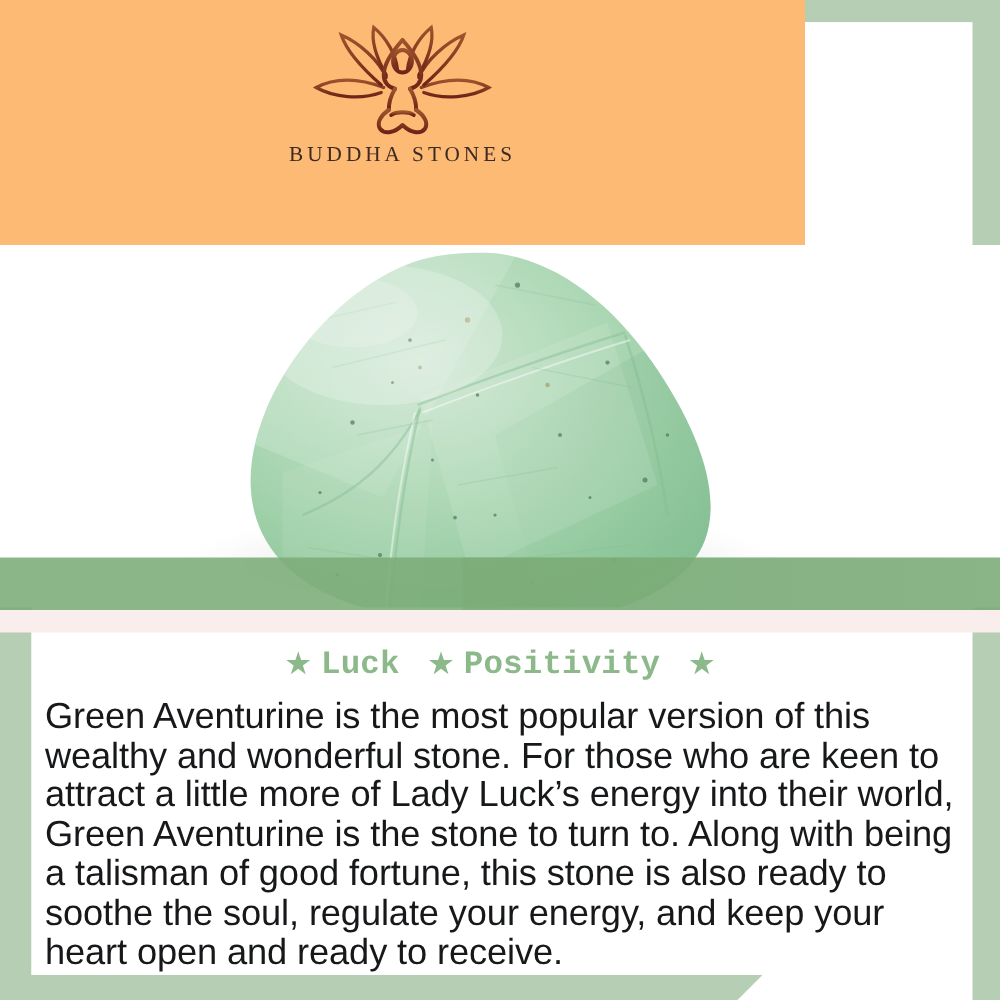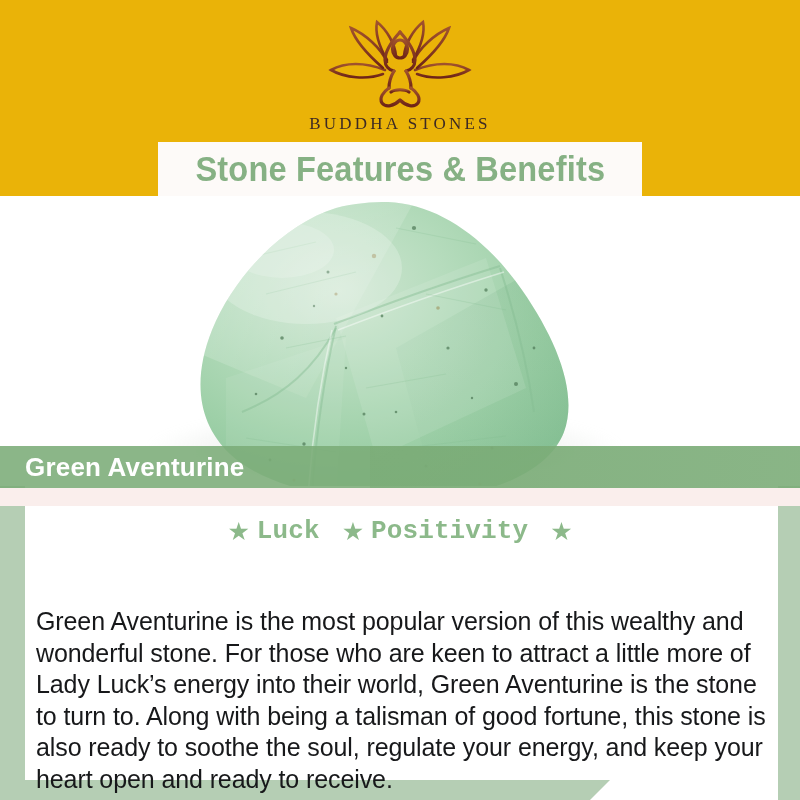--- a/index.html
+++ b/index.html
@@ -43,22 +43,22 @@
     bottom: 0; left: 0;
     width: 610px; height: 20px;
     background: #b5ceb4;
     clip-path: polygon(0 0, 100% 0, calc(100% - 20px) 100%, 0 100%);
   }
 
   
   .header {
     position: absolute;
     top: 0; left: 0;
-    width: 800px; height: 196px;
-    background: #eab308;
+    width: 644px; height: 196px;
+    background: #fdba74;
   }
   .logo-wrap {
     position: absolute;
     top: 18px; left: 0; right: 0;
     display: flex;
     flex-direction: column;
     align-items: center;
   }
   .logo-mark { width: 150px; height: 92px; display: block; }
   .logo-text {
@@ -180,25 +180,24 @@
     color: #8cb98a;
     letter-spacing: 0.1px;
   }
 
   
   .body-copy {
     position: absolute;
     top: 558px; left: 36px;
     width: 738px;
     font-family: "Liberation Sans Narrow", "Liberation Sans", sans-serif;
-    font-size: 25px;
+    font-size: 29px;
     line-height: 31.5px;
     color: #17181a;
     letter-spacing: -0.1px;
-    margin-top: 48px;
   }
 </style>
 </head>
 <body>
 
 <div id="page">
 
   <div class="frame-top"></div>
   <div class="frame-right"></div>
   <div class="frame-left"></div>
@@ -239,23 +238,20 @@
 
           <path d="M64 70 C 58 74, 54 80, 57 85 C 61 90, 69 88, 75 82 C 81 88, 89 90, 93 85 C 96 80, 92 74, 86 70"></path>
 
           <path d="M66 74 C 70 71, 80 71, 84 74"></path>
         </g>
       </svg>
       <div class="logo-text">BUDDHA STONES</div>
     </div>
   </div>
 
-  <div class="title-banner">
-    <div class="title-text">Stone Features &amp; Benefits</div>
-  </div>
 
   <div class="photo">
     <div class="stone-shadow"></div>
     <svg class="stone" viewBox="0 0 404 310">
       <defs>
         <radialGradient id="sg" cx="38%" cy="30%" r="82%">
           <stop offset="0%" stop-color="#cfe6d2"></stop>
           <stop offset="32%" stop-color="#b6dcbd"></stop>
           <stop offset="62%" stop-color="#9ed0a8"></stop>
           <stop offset="88%" stop-color="#8ac398"></stop>
@@ -341,21 +337,20 @@
 
         <ellipse cx="120" cy="70" rx="96" ry="56" fill="#ffffff" opacity="0.22"></ellipse>
         <ellipse cx="96" cy="52" rx="52" ry="28" fill="#ffffff" opacity="0.18"></ellipse>
       </g>
     </svg>
   </div>
 
   <div class="name-band">
     <div class="name-band-fill"></div>
     <div class="name-band-fade"></div>
-    <div class="name-text">Green Aventurine</div>
   </div>
 
   <div class="cream-strip"></div>
 
   <div class="benefits">
     <div class="benefit">
       <span class="star">★</span>
       <span class="benefit-label">Luck</span>
     </div>
     <div class="benefit">

